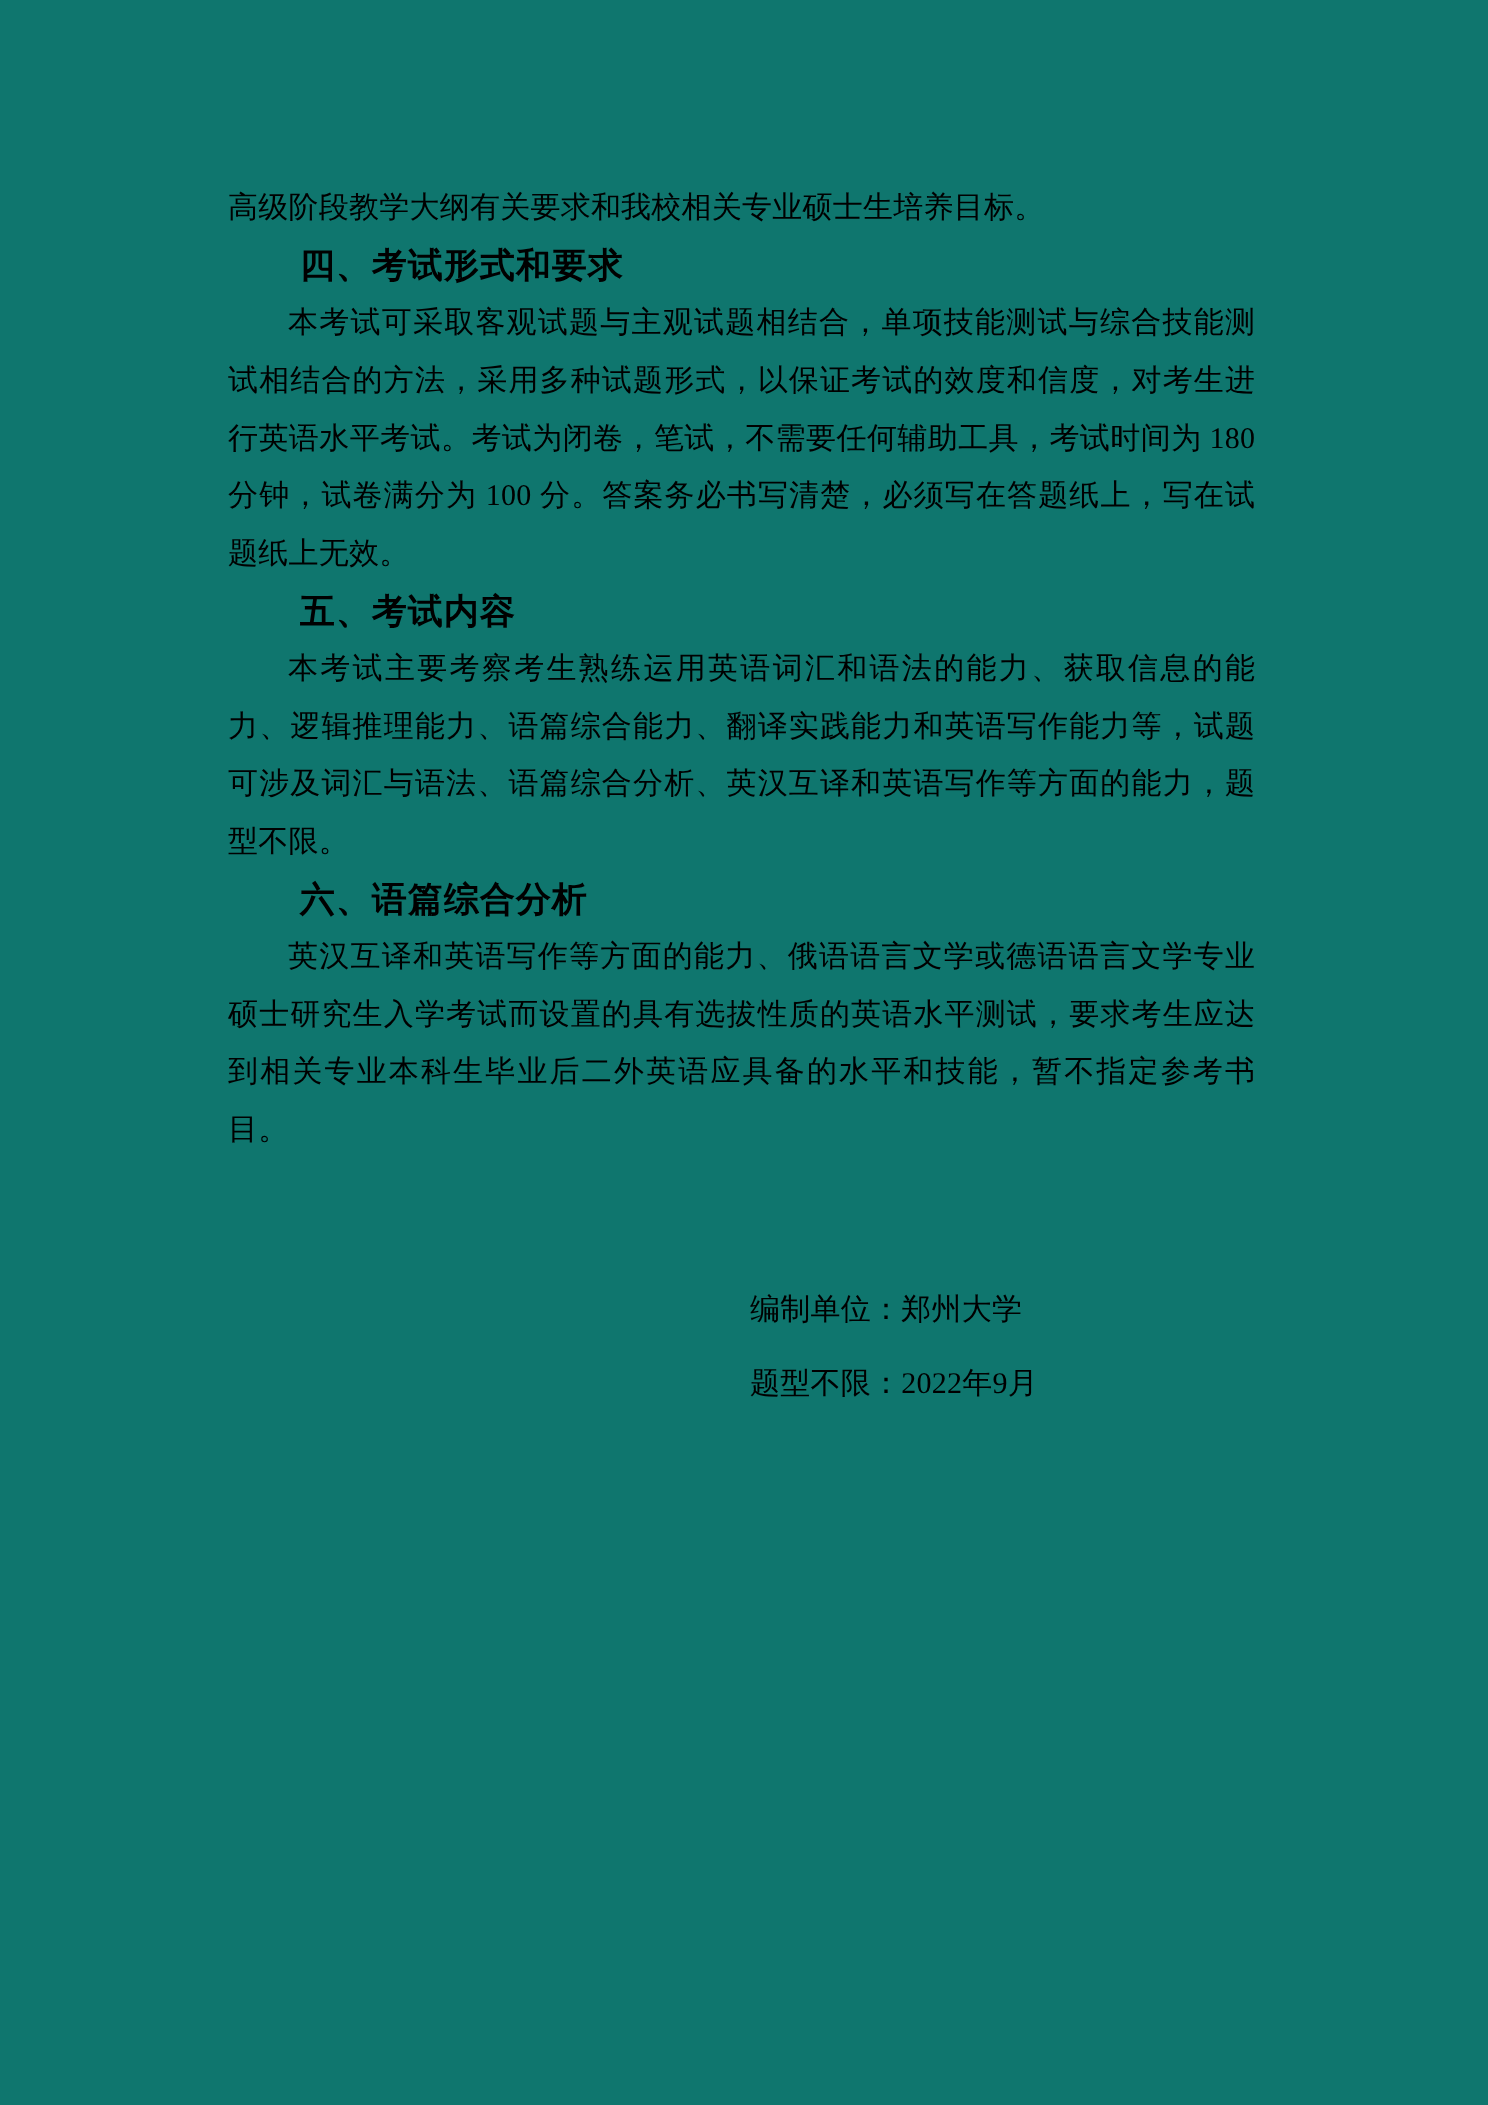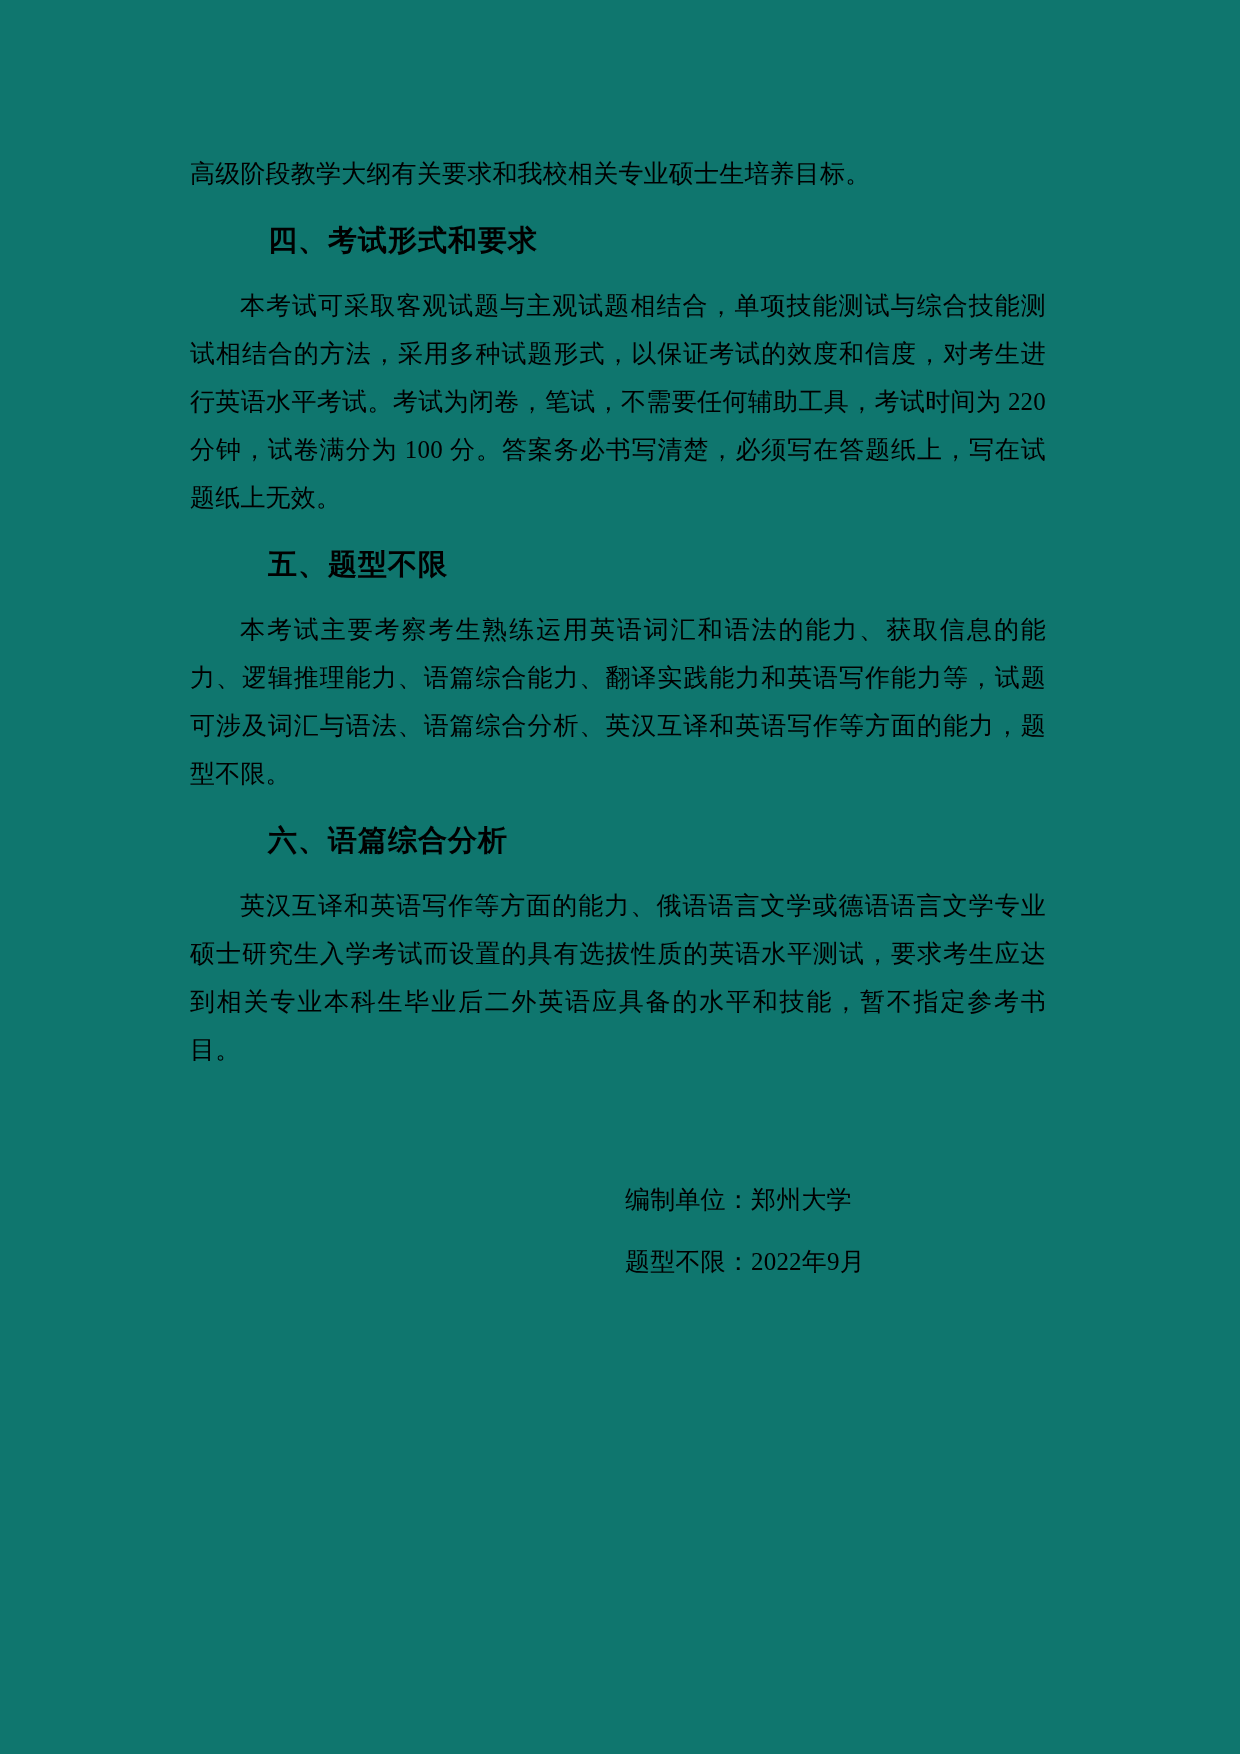--- a/index.html
+++ b/index.html
@@ -27,21 +27,21 @@
     letter-spacing: 0.2px;
   }
   p.body-text {
     margin: 0;
     text-indent: 50px;
   }
   p.body-text.no-indent {
     text-indent: 0;
   }
   h2.section-heading {
-    margin: 18px;
+    margin: 0;
     padding-left: 60px;
     font-family: "Liberation Sans", sans-serif;
     font-weight: 700;
     font-size: 29px;
     line-height: 48px;
     text-align: left;
     letter-spacing: 1px;
   }
   .mt-h4 { margin-top: 17px; }
   .mt-p1 { margin-top: 15px; }
@@ -63,23 +63,23 @@
 </head>
 <body>
 
 <div class="page">
   <div class="content">
 
     <p class="body-text no-indent">高级阶段教学大纲有关要求和我校相关专业硕士生培养目标。</p>
 
     <h2 class="section-heading mt-h4">四、考试形式和要求</h2>
 
-    <p class="body-text mt-p1">本考试可采取客观试题与主观试题相结合，单项技能测试与综合技能测试相结合的方法，采用多种试题形式，以保证考试的效度和信度，对考生进行英语水平考试。考试为闭卷，笔试，不需要任何辅助工具，考试时间为 220 分钟，试卷满分为 100 分。答案务必书写清楚，必须写在答题纸上，写在试题纸上无效。</p>
+    <p class="body-text mt-p1">本考试可采取客观试题与主观试题相结合，单项技能测试与综合技能测试相结合的方法，采用多种试题形式，以保证考试的效度和信度，对考生进行英语水平考试。考试为闭卷，笔试，不需要任何辅助工具，考试时间为 180 分钟，试卷满分为 100 分。答案务必书写清楚，必须写在答题纸上，写在试题纸上无效。</p>
 
-    <h2 class="section-heading mt-h5">五、题型不限</h2>
+    <h2 class="section-heading mt-h5">五、考试内容</h2>
 
     <p class="body-text mt-p2">本考试主要考察考生熟练运用英语词汇和语法的能力、获取信息的能力、逻辑推理能力、语篇综合能力、翻译实践能力和英语写作能力等，试题可涉及词汇与语法、语篇综合分析、英汉互译和英语写作等方面的能力，题型不限。</p>
 
     <h2 class="section-heading mt-h6">六、语篇综合分析</h2>
 
     <p class="body-text mt-p3">英汉互译和英语写作等方面的能力、俄语语言文学或德语语言文学专业硕士研究生入学考试而设置的具有选拔性质的英语水平测试，要求考生应达到相关专业本科生毕业后二外英语应具备的水平和技能，暂不指定参考书目。</p>
 
     <div class="colophon">
       <p>编制单位：郑州大学</p>
       <p>题型不限：2022年9月</p>

